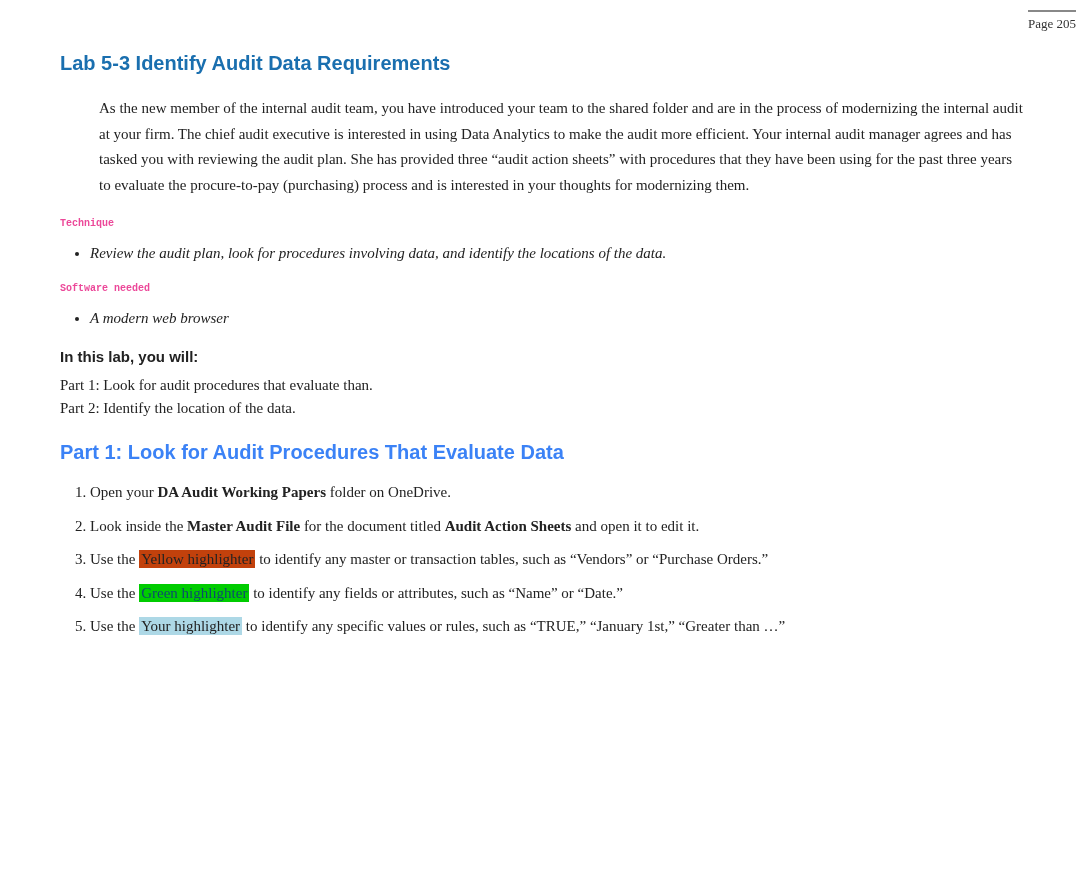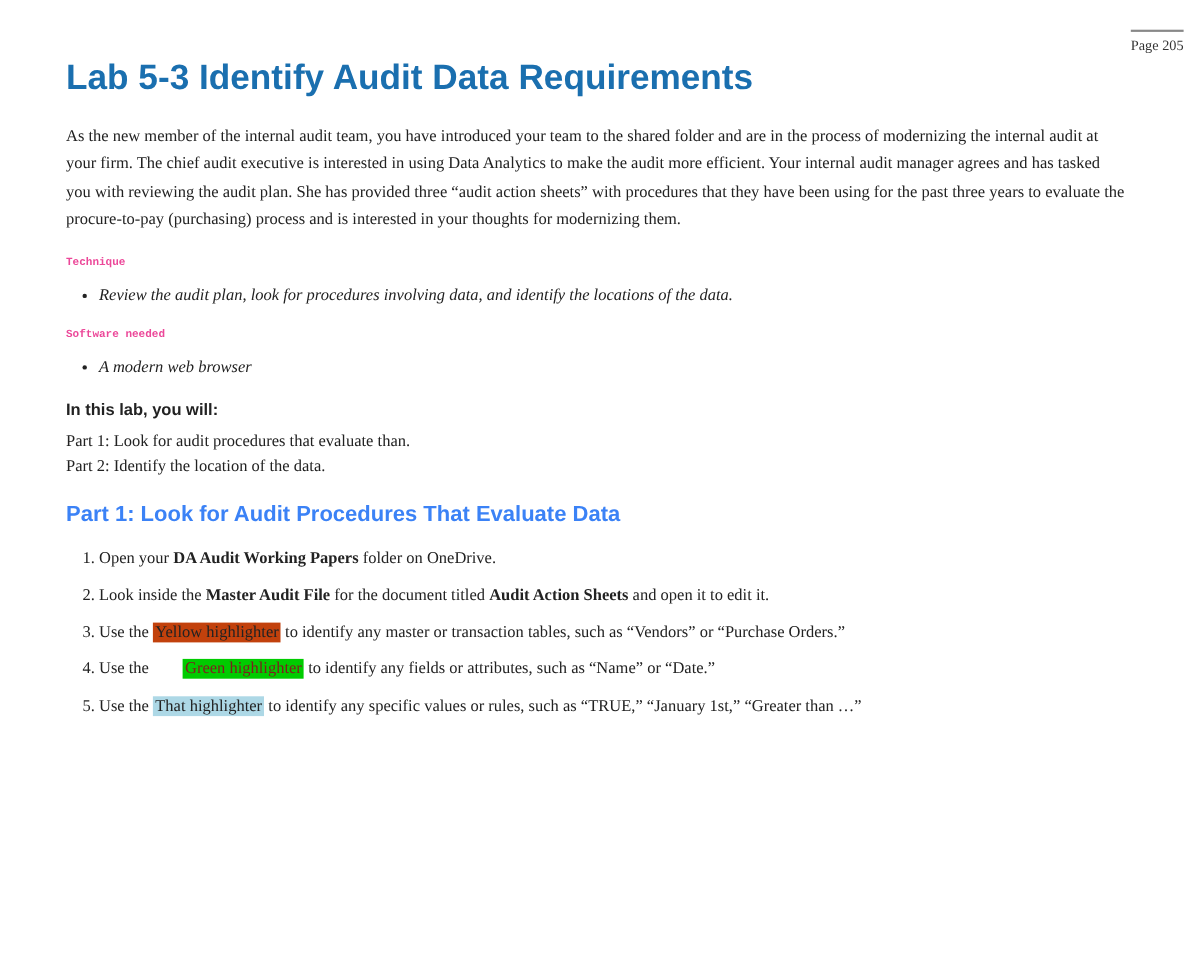--- a/index.html
+++ b/index.html
@@ -19,43 +19,44 @@
     }
 
     .page-container {
       padding: 20px 60px 40px 60px;
       max-width: 1086px;
       position: relative;
     }
 
     .page-number {
       position: absolute;
-      top: 27px;
+      top: 10px;
       right: 10px;
       font-size: 13px;
       color: #333;
       border-top: 2px solid #888;
       padding-top: 4px;
     }
 
     .main-title {
       color: #1a6faf;
-      font-size: 32px;
+      font-size: 20px;
       font-weight: bold;
       font-family: Arial, Helvetica, sans-serif;
       margin-top: 30px;
       margin-bottom: 20px;
       line-height: 1.3;
     }
 
     .intro-paragraph {
       font-size: 15px;
       line-height: 1.7;
       margin-bottom: 20px;
       color: #222;
+      margin-left: 39px;
     }
 
     .section-heading {
       font-size: 10px;
       font-weight: bold;
       margin-top: 18px;
       margin-bottom: 12px;
       color: #ec4899;
       font-family: Liberation Mono, monospace;
     }
@@ -99,23 +100,22 @@
       text-align: center;
     }
 
     .highlight-yellow {
       background-color: #c2410c;
       padding: 1px 2px;
     }
 
     .highlight-green {
       background-color: #00cc00;
-      color: #7f1d1d;
+      color: #0c4a6e;
       padding: 1px 2px;
-      margin-left: 27px;
     }
 
     .highlight-blue {
       background-color: #add8e6;
       padding: 1px 2px;
     }
 
     .part1-section {
       margin-bottom: 6px;
     }
@@ -183,19 +183,19 @@
     </li>
 
     <li>
       <span>Use the </span>
       <span class="highlight-green">Green highlighter</span>
       <span> to identify any fields or attributes, such as “Name” or “Date.”</span>
     </li>
 
     <li>
       <span>Use the </span>
-      <span class="highlight-blue">That highlighter</span>
+      <span class="highlight-blue">Your highlighter</span>
       <span> to identify any specific values or rules, such as “TRUE,” “January 1st,” “Greater than …”</span>
     </li>
 
   </ol>
 
 </div>
 
 </body></html>

